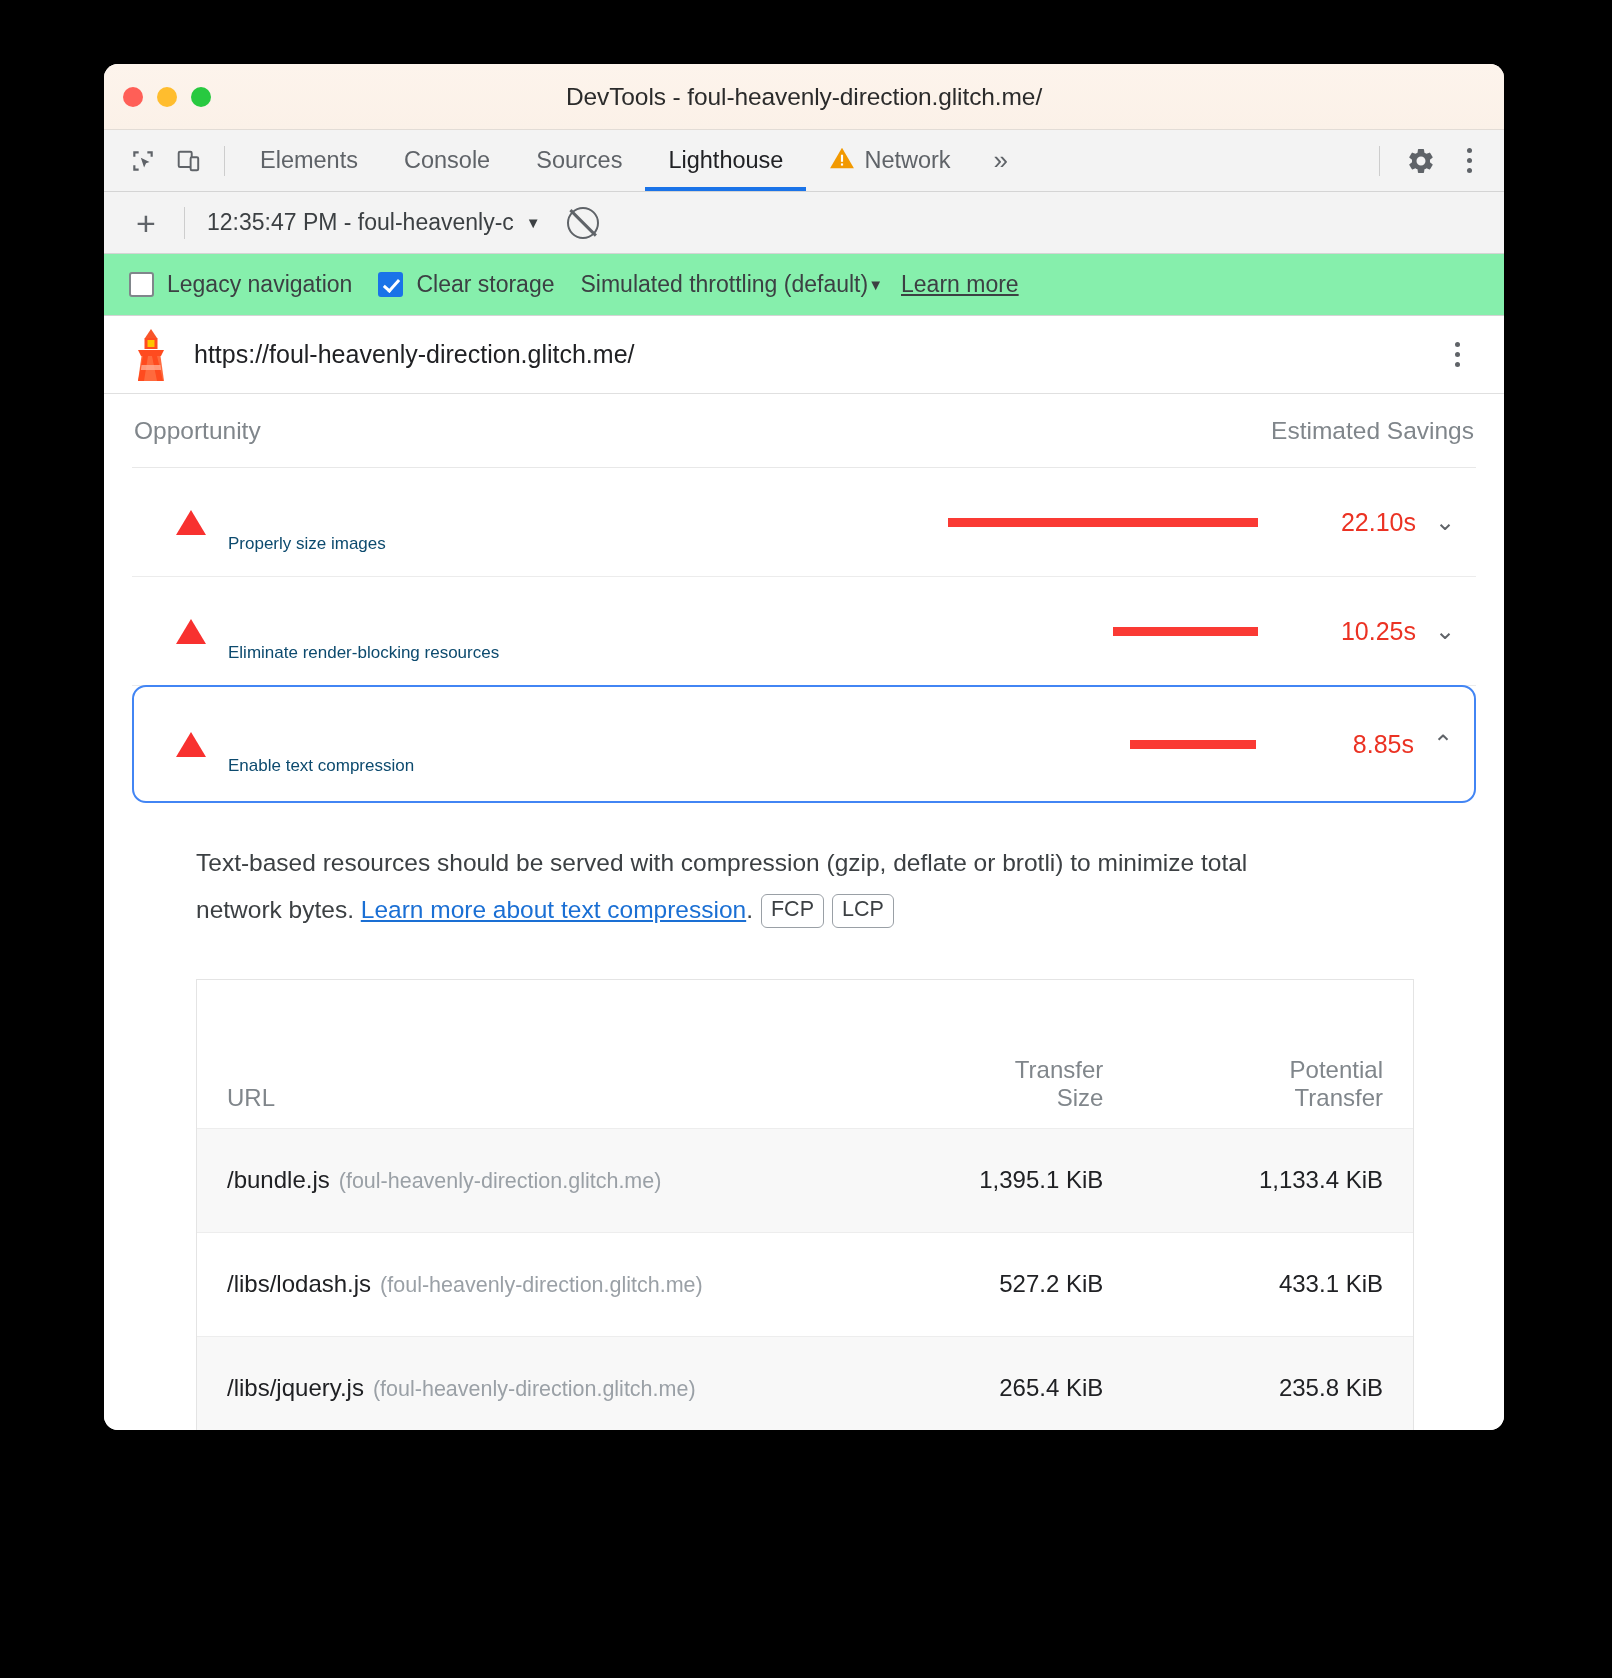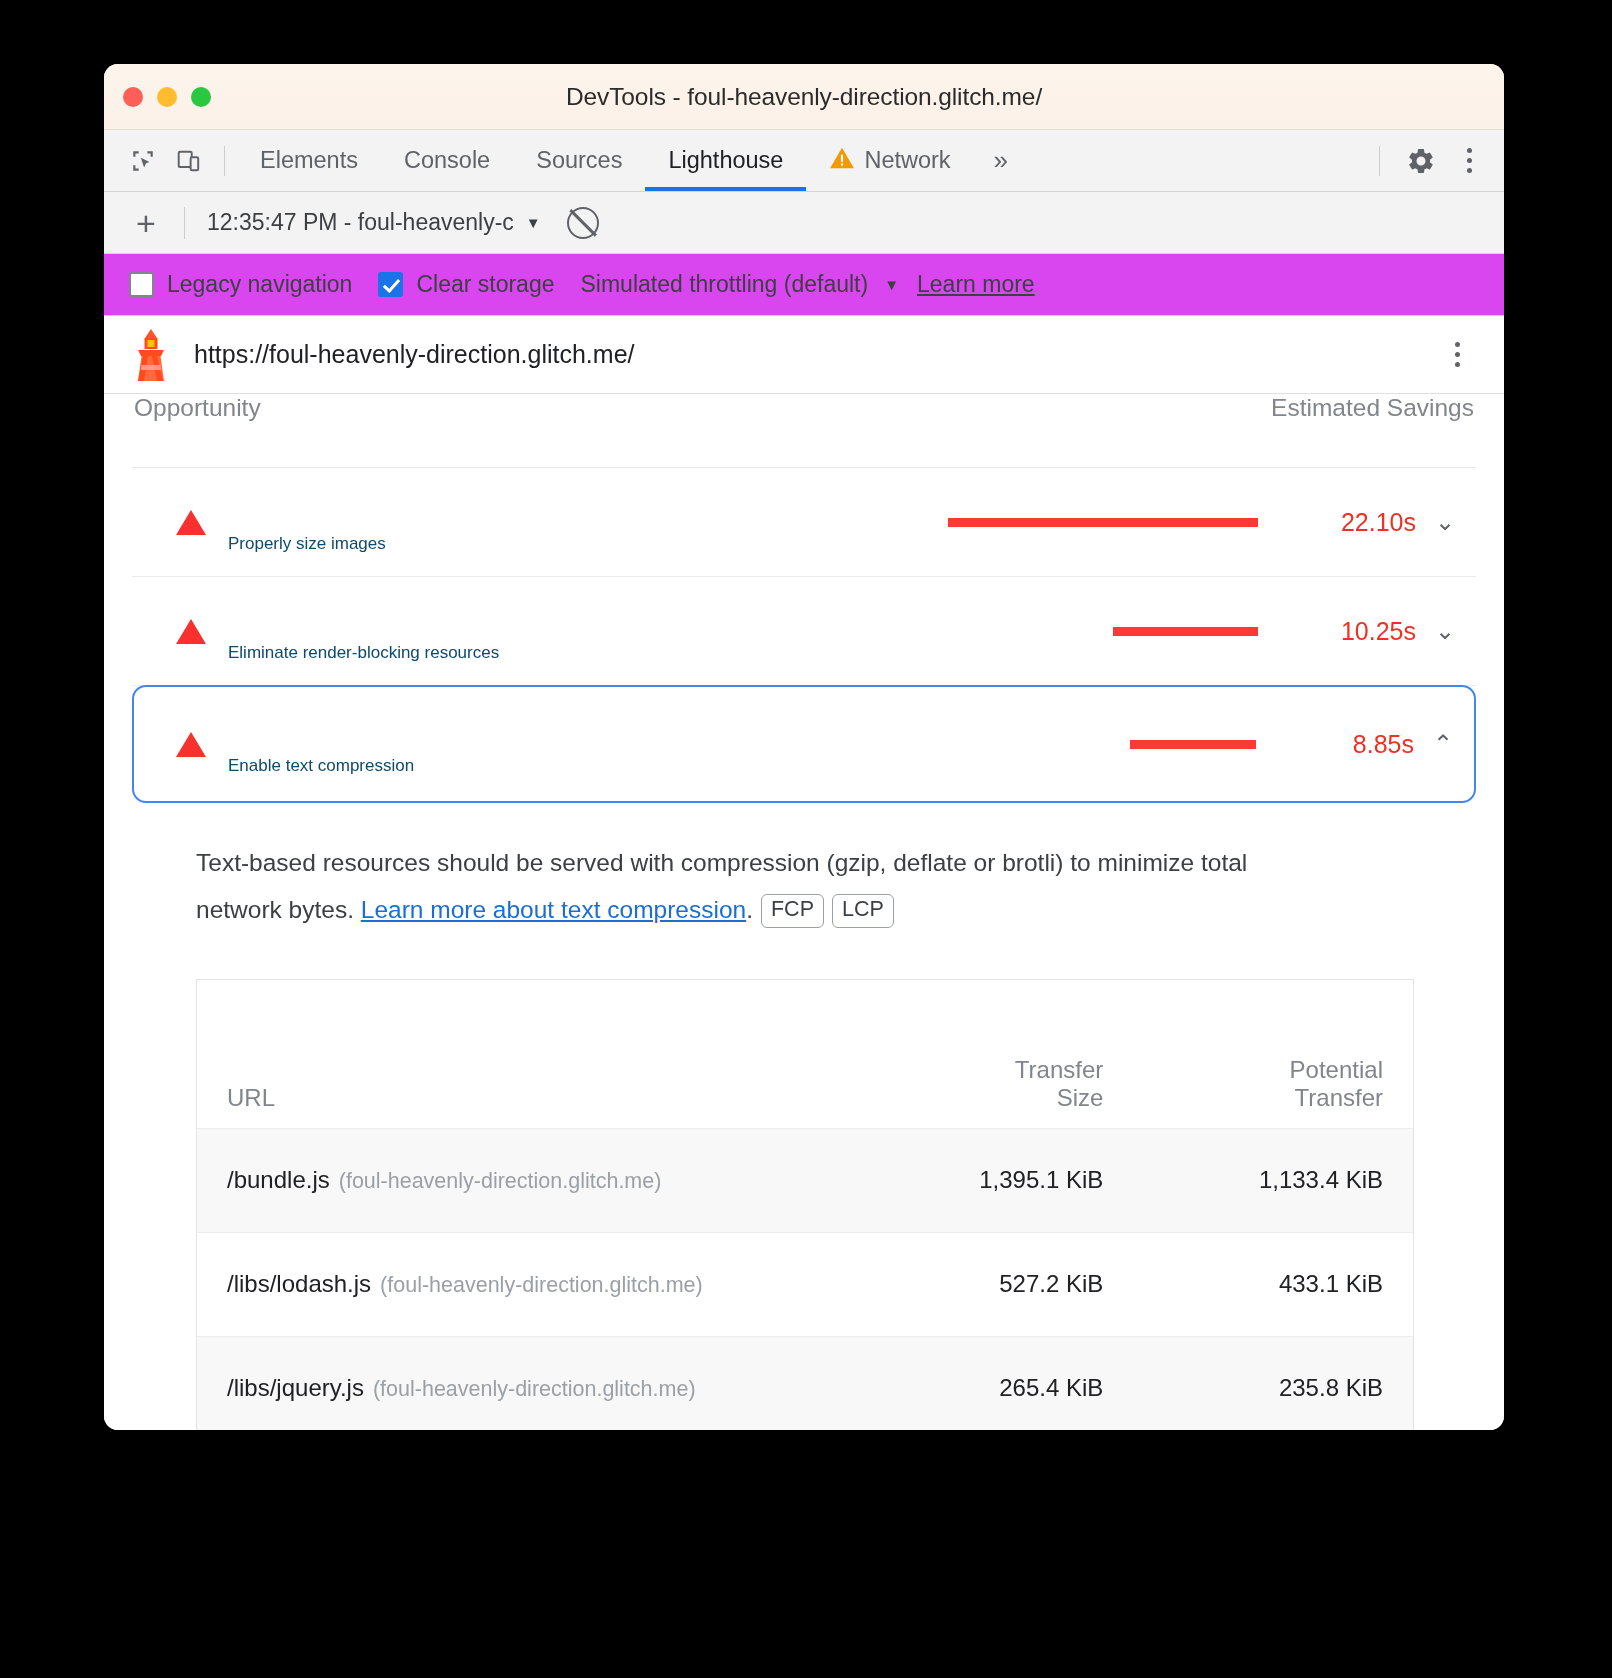--- a/index.html
+++ b/index.html
@@ -96,58 +96,58 @@
     content: ""; position: absolute; inset: 0;
     border: 2.6px solid #5f6368; border-radius: 50%;
   }
   .clear-icon::after {
     content: ""; position: absolute; left: 50%; top: -2px; bottom: -2px;
     width: 2.6px; background: #5f6368; transform: translateX(-50%) rotate(-45deg);
   }
 
   
   .optbar {
-    height: 62px; background: #d946ef;
+    height: 62px; background: #86efac;
     border-bottom: 1px solid #d4d4d4;
     display: flex; align-items: center; padding-left: 25px;
     font-size: 23px; color: #3c4043; text-align: right;
   }
   .cb {
     width: 25px; height: 25px; border: 2px solid #80868b; border-radius: 3px;
     background: #fff; margin-right: 13px; flex: none;
   }
   .cb.checked {
     background: #1a73e8; border-color: #1a73e8; position: relative;
   }
   .cb.checked::after {
     content: ""; position: absolute; left: 7px; top: 2px;
     width: 6px; height: 13px; border: solid #fff;
     border-width: 0 3px 3px 0; transform: rotate(42deg);
   }
   .opt { display: flex; align-items: center; margin-right: 26px; white-space: nowrap; }
-  .opt.throttle { margin-right: 16px; }
+  .opt.throttle { margin-right: 0; }
   .caret-sm { font-size: 15px; color: #3c4043; margin-right: 18px; }
   .learn {
     color: #3c4043; text-decoration: underline; white-space: nowrap;
   }
 
   
   .rep-head {
     height: 78px; display: flex; align-items: center;
     padding: 0 0 0 26px; border-bottom: 1px solid #e0e0e0;
     position: relative; background: #fff;
   }
   .lh-icon { width: 42px; height: 56px; flex: none; margin-right: 22px; }
   .rep-url { font-size: 25px; color: #202124; }
   .rep-head .kebab { position: absolute; right: 26px; }
 
   
   .content { padding: 0 28px; background: #fff; }
   .opp-head {
-    display: flex; justify-content: space-between;
+    display: flex; align-items: center; justify-content: space-between;
     height: 74px; font-size: 24.5px; color: #80868b;
     border-bottom: 1px solid #e8e8e8; padding: 0 2px;
   }
   .opp-row {
     display: flex; align-items: center;
     height: 109px; border-bottom: 1px solid #ececec;
     padding: 0 2px; position: relative;
   }
   .opp-row.focused {
     border: 2px solid #4285f4; border-radius: 14px;

